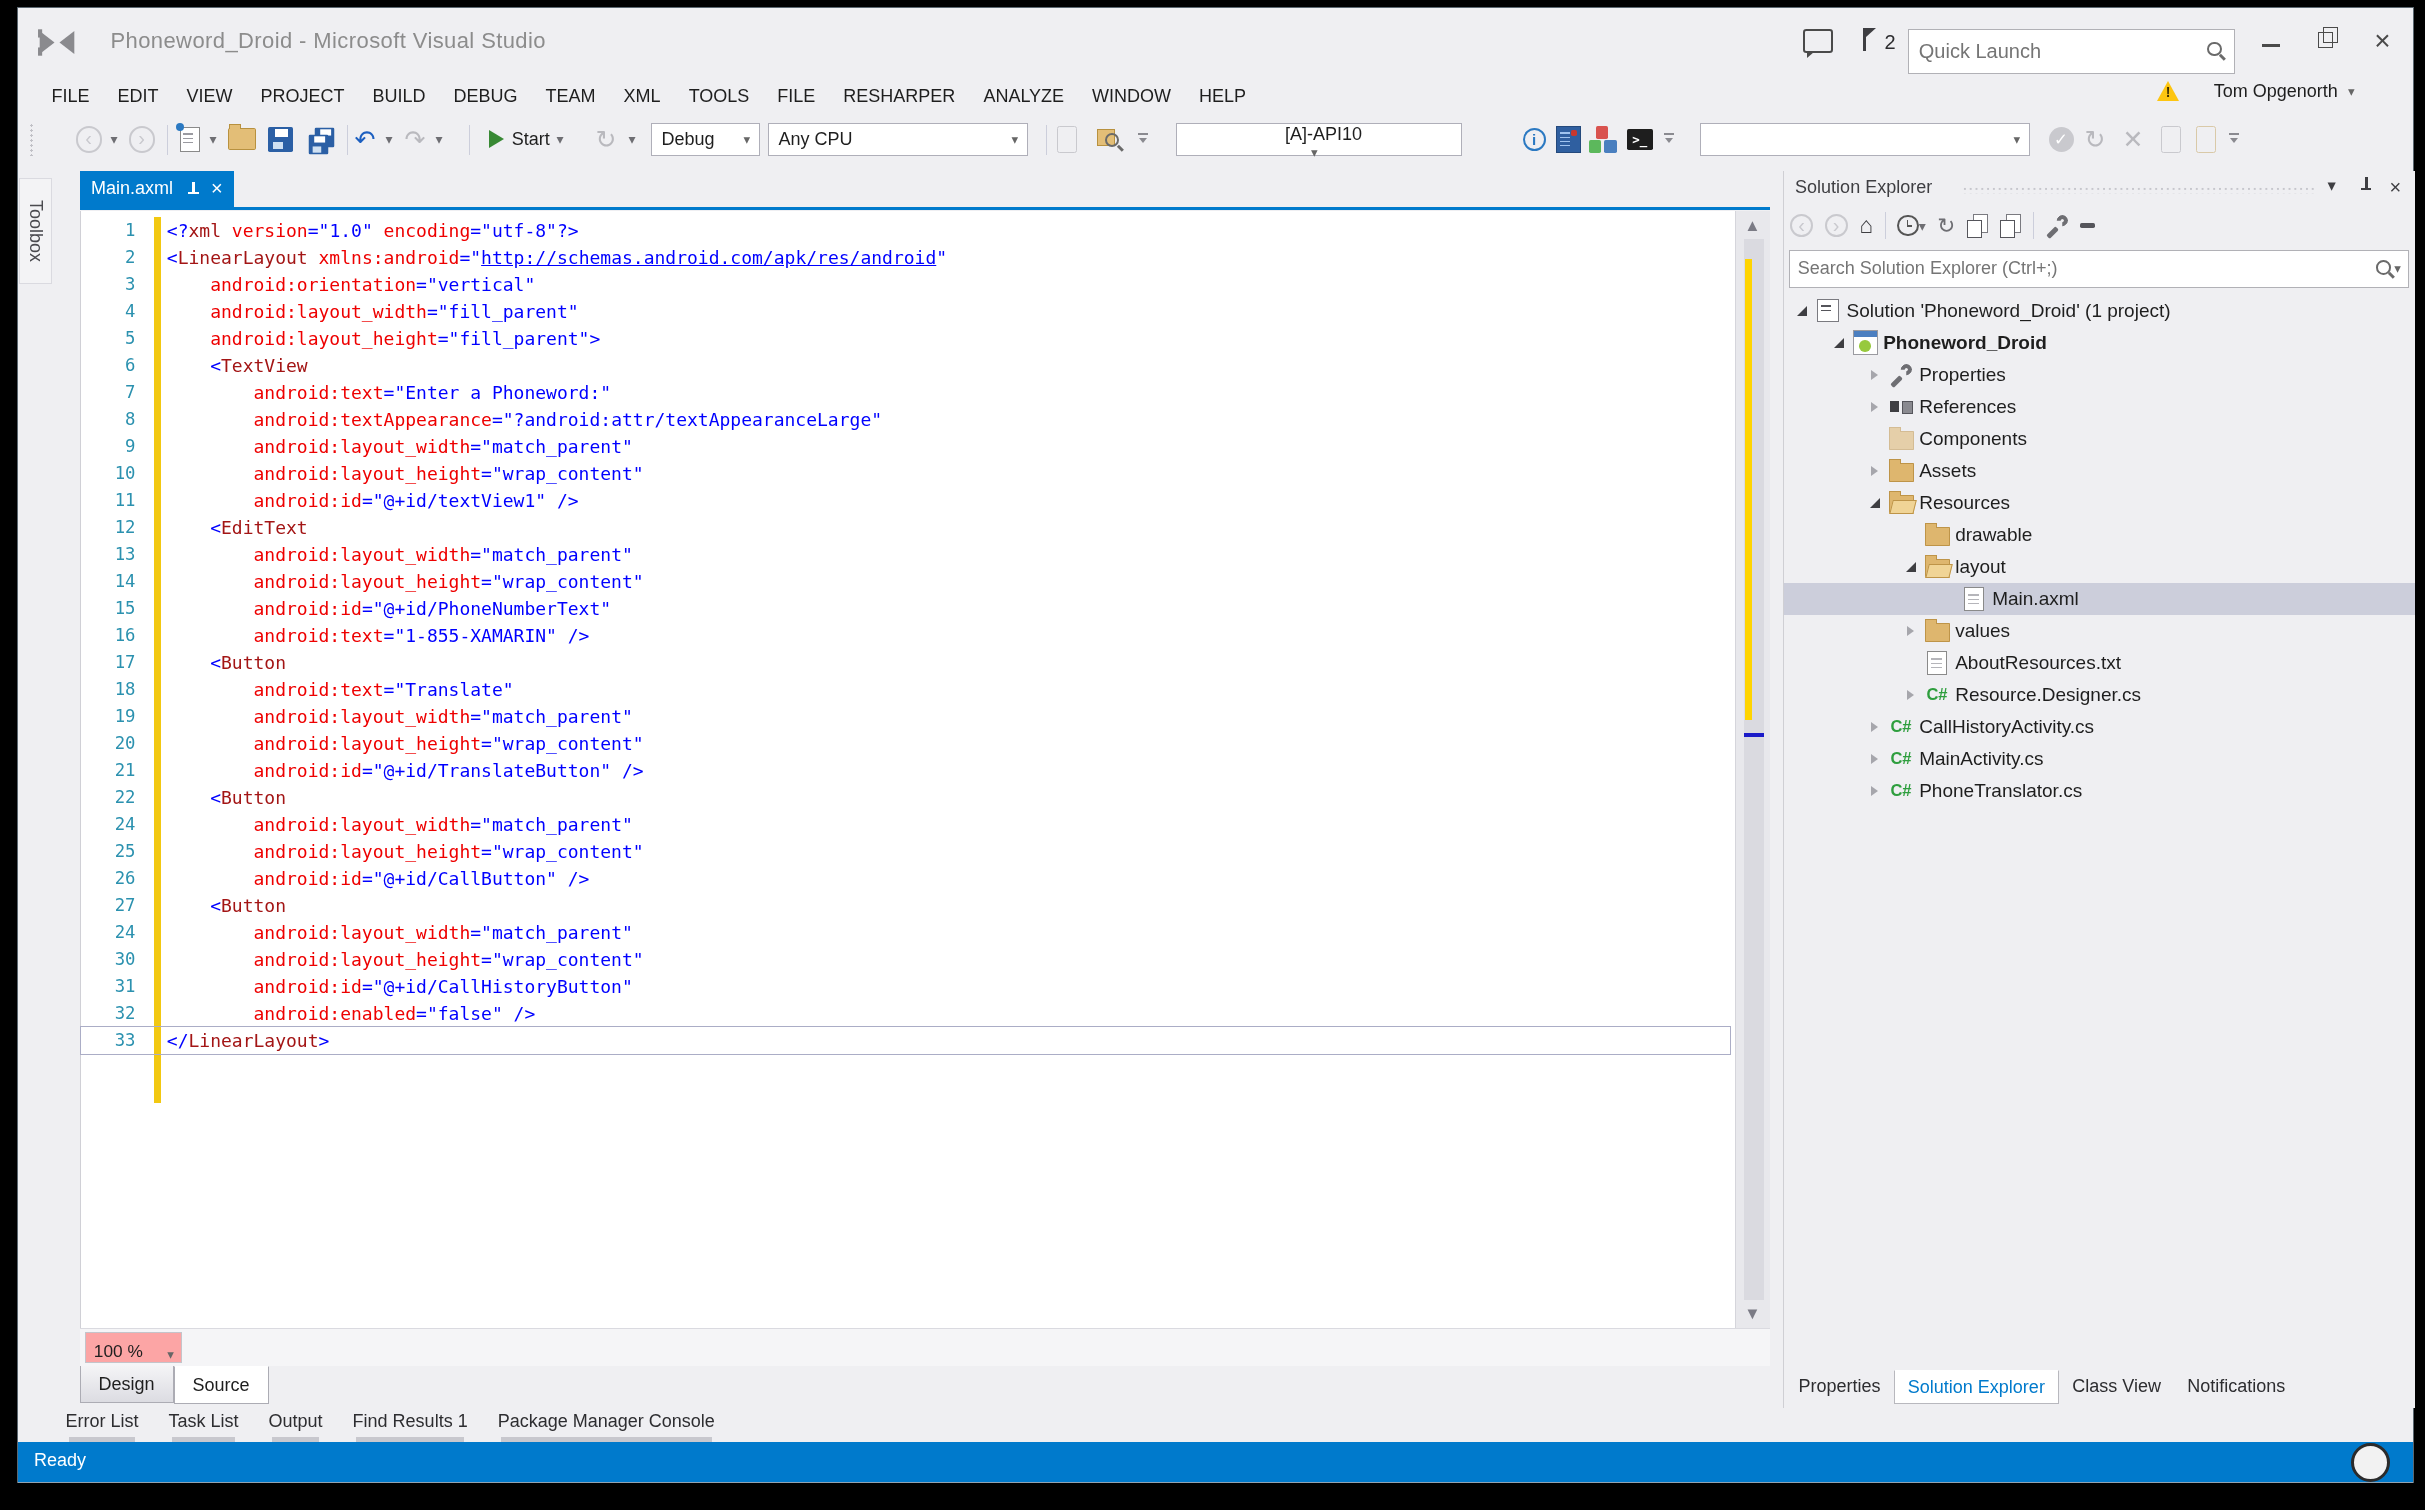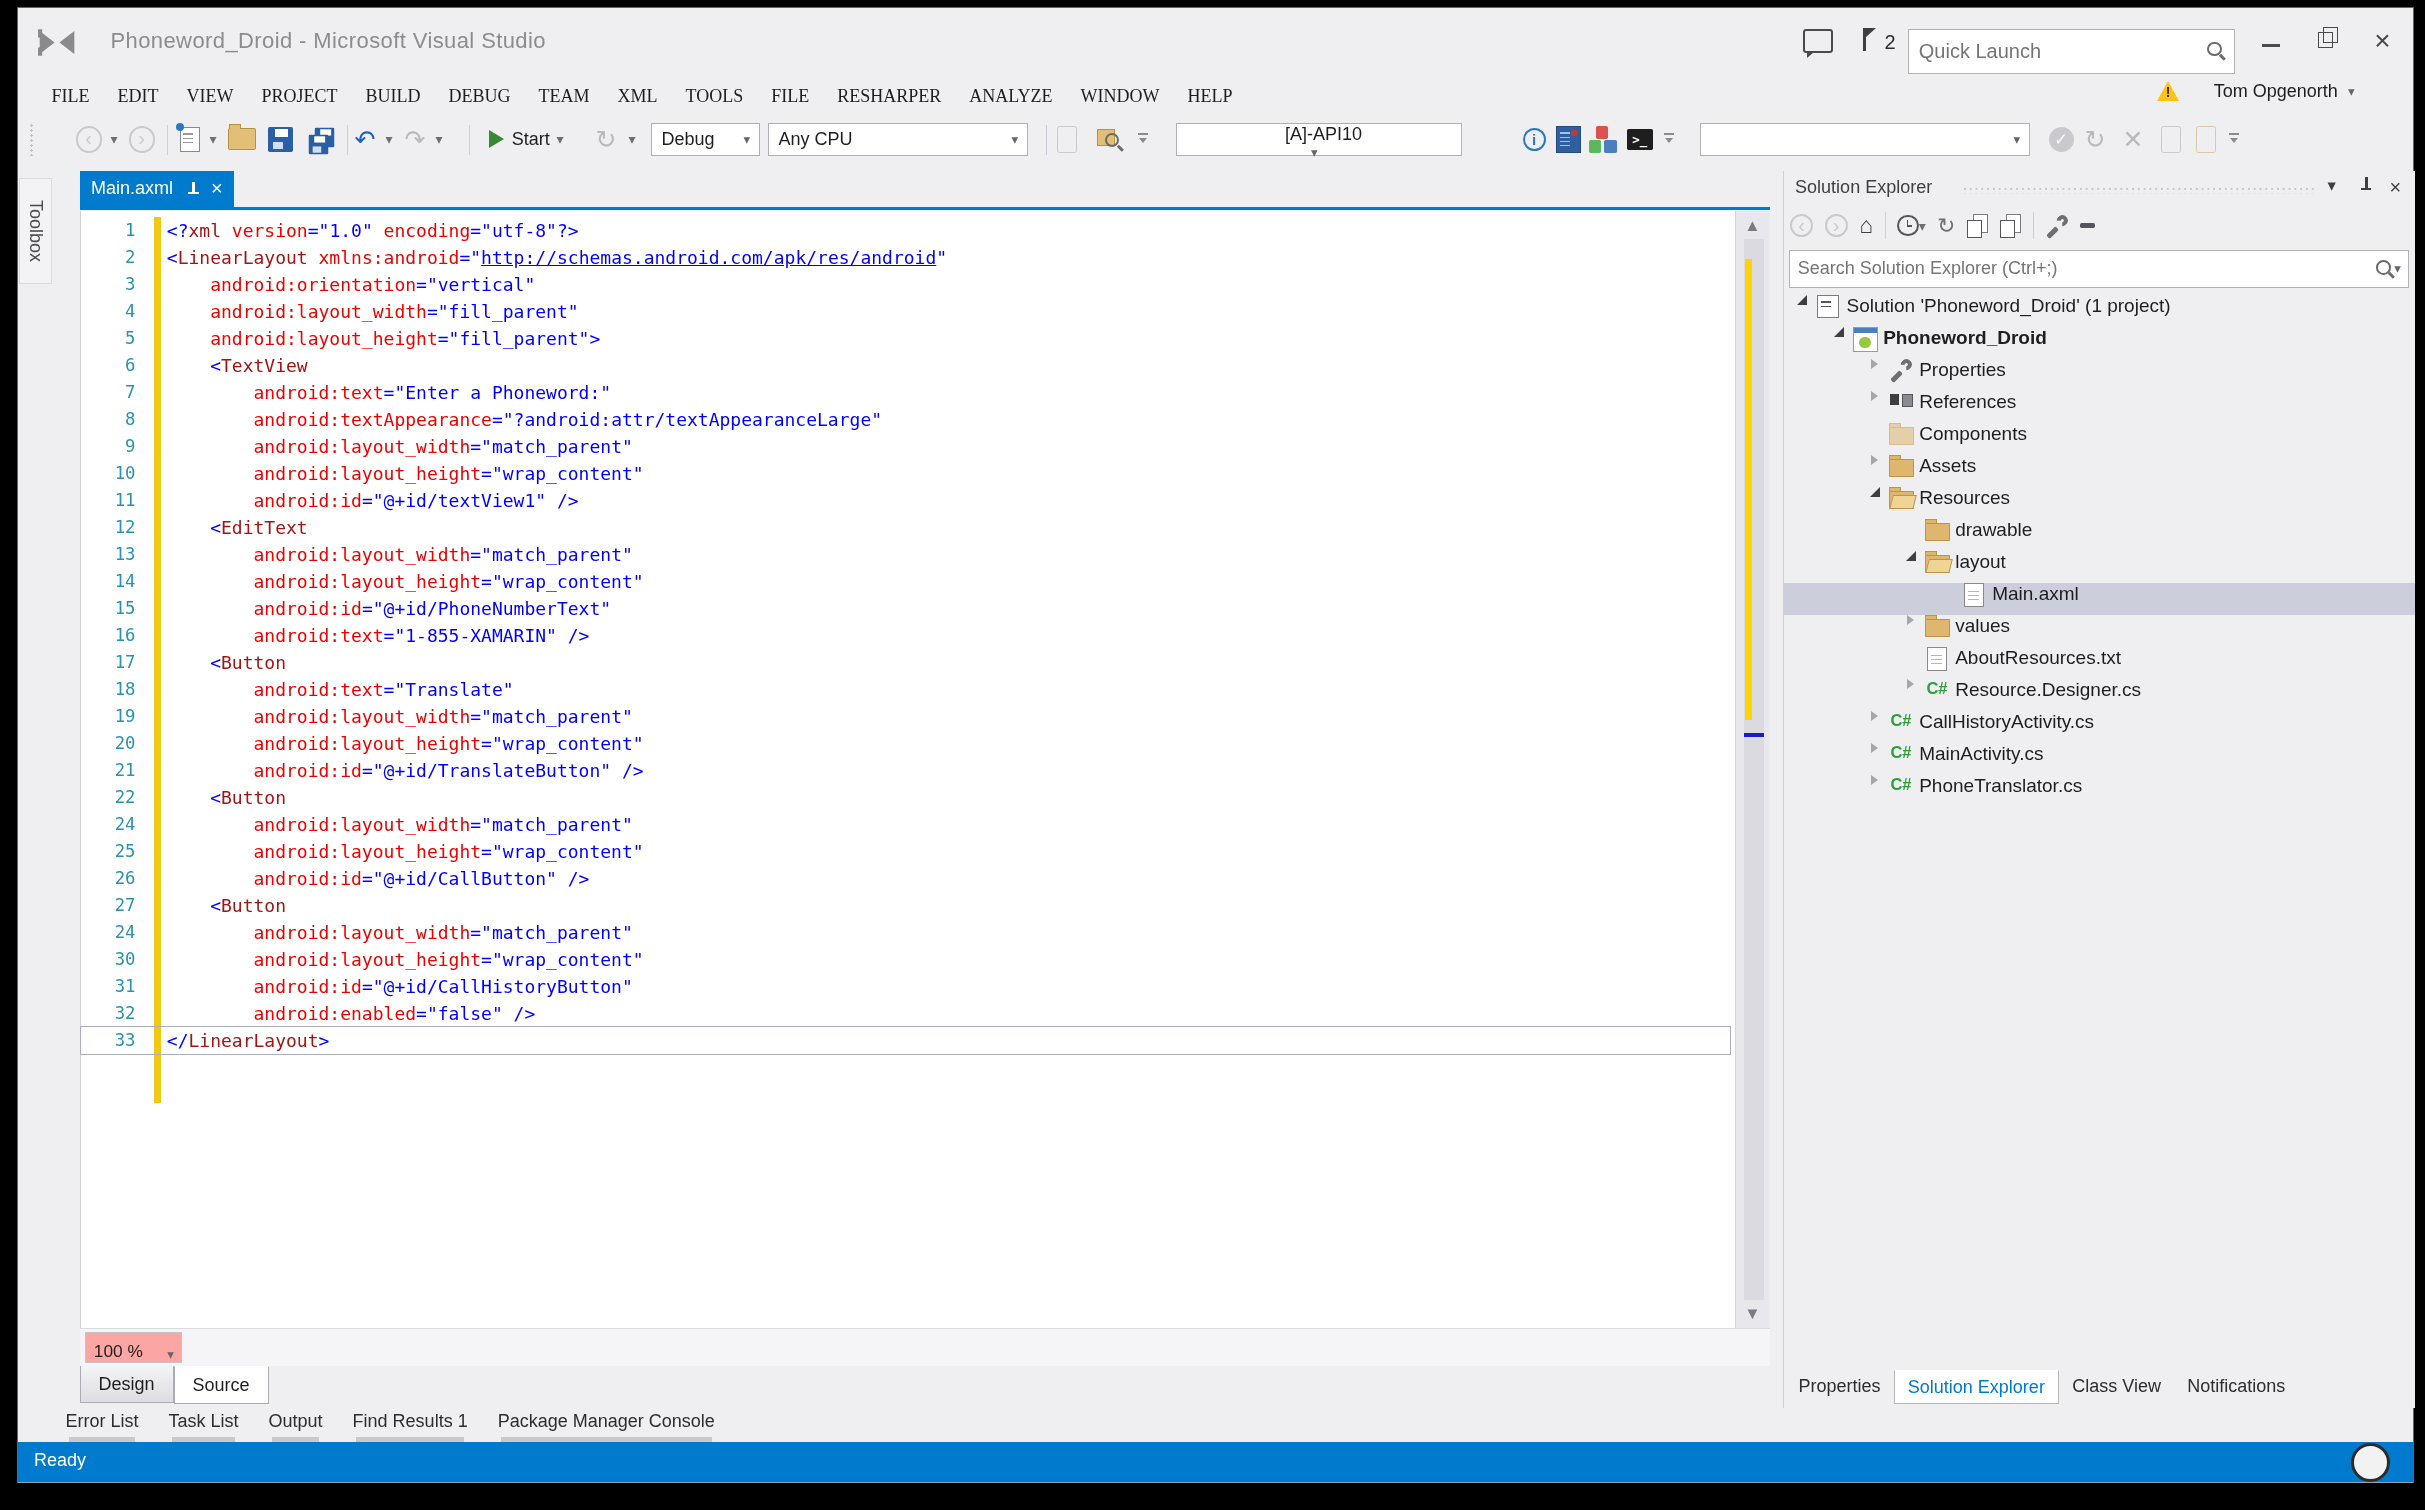--- a/index.html
+++ b/index.html
@@ -25,21 +25,21 @@
   .mag::after{content:"";position:absolute;left:14px;top:15.7px;width:7.4px;height:2.5px;background:#6A6A6A;transform:rotate(45deg);}
   #ql-mag{position:absolute;right:6.6px;top:10px;}
   .wbtn{position:absolute;top:13.2px;width:48px;height:40px;text-align:center;color:#4A4A4A;}
   .wmin::before{content:"";display:inline-block;margin-top:23px;width:18px;height:3.3px;background:#4A4A4A;}
   .wrest{position:relative;}
   .wrest::before{content:"";position:absolute;left:15px;top:11.6px;width:13.2px;height:13.2px;border:1.7px solid #4A4A4A;background:#EFEFF2;}
   .wrest::after{content:"";position:absolute;left:20px;top:6.6px;width:13.2px;height:13.2px;border:1.7px solid #4A4A4A;}
   .wclose{font-size:28px;line-height:40px;}
   
   #menubar{position:absolute;left:20px;top:69px;height:38px;display:flex;align-items:center;}
-  #menubar .mi{font-size:18px;padding:0 14px;color:#1E1E1E;line-height:38px;font-family:Liberation Serif, serif;}
+  #menubar .mi{font-size:18px;padding:0 14px;color:#1E1E1E;line-height:38px;}
   #user-area{position:absolute;right:58px;top:73px;display:flex;align-items:center;gap:10px;}
   .i-warn{position:relative;width:23px;height:20px;}
   .i-warn::before{content:"";position:absolute;left:0;top:0;border-left:11.6px solid transparent;border-right:11.6px solid transparent;border-bottom:20px solid #FDC511;}
   .i-warn i{position:absolute;left:9px;top:3.3px;font-style:normal;font-weight:bold;font-size:14px;color:#403000;z-index:1;}
   #user-name{font-size:18px;color:#1E1E1E;margin-left:24px;}
   .caret{font-size:13.2px;color:#666;}
   
   #toolbar{position:absolute;left:0;top:107px;width:100%;height:51px;}
   .grip{position:absolute;left:11.6px;top:8.3px;width:5px;height:33px;background:radial-gradient(#C0C0C6 1.2px,transparent 1.3px);background-size:5px 5px;}
   .tbi{position:absolute;top:8.3px;height:33px;display:flex;align-items:center;justify-content:center;}
@@ -139,21 +139,21 @@
   .i-stack::before{content:"";position:absolute;left:5.8px;top:0;width:13.2px;height:16.5px;border:1.7px solid #7A7A80;background:#fff;}
   .i-stack::after{content:"";position:absolute;left:0;top:5.8px;width:13.2px;height:16.5px;border:1.7px solid #55555B;background:#fff;}
   .i-wrench{position:relative;width:23px;height:23px;}
   .i-wrench::before{content:"";position:absolute;right:0.8px;top:0.8px;width:10.7px;height:10.7px;border:4.1px solid #6E6E73;border-radius:50%;border-bottom-color:transparent;transform:rotate(45deg);box-sizing:border-box;}
   .i-wrench::after{content:"";position:absolute;left:0.8px;bottom:2.5px;width:13.2px;height:5px;background:#6E6E73;transform:rotate(-45deg);border-radius:1.7px;}
   .i-dash{width:15px;height:5px;background:#55555B;border-radius:1.7px;}
   #se-search{position:absolute;left:5px;top:79px;width:620px;height:38px;background:#fff;border:0.8px solid #B1B1B6;box-sizing:border-box;display:flex;align-items:center;}
   #se-search input{flex:1;border:0;outline:0;font-size:18px;color:#8A8A8A;font-family:"Liberation Sans",sans-serif;padding-left:8.3px;background:transparent;}
   #se-search .caret{padding-right:6.6px;}
   #se-tree{position:absolute;left:0;top:124px;width:100%;}
-  .trow{display:flex;align-items:flex-start;height:32px;font-size:19px;color:#1E1E1E;}
+  .trow{display:flex;align-items:center;height:32px;font-size:19px;color:#1E1E1E;}
   .trow.sel{background:#CCCEDB;}
   .trow .exp{width:20px;flex:none;display:flex;justify-content:center;}
   .exp.c::before{content:"";width:0;height:0;border-top:5.8px solid transparent;border-bottom:5.8px solid transparent;border-left:7.4px solid #A6A6AC;}
   .exp.e::before{content:"";width:0;height:0;border-left:10px solid transparent;border-bottom:10px solid #3E3E42;}
   .ticon{width:33px;flex:none;display:flex;justify-content:center;align-items:center;}
   .tlabel{padding-left:1.7px;}
   .tlabel.bold{font-weight:bold;}
   .i-folder{width:23px;height:16.5px;background:#DEB66E;border:0.8px solid #BE9448;border-radius:0.8px;position:relative;margin-top:4.1px;}
   .i-folder::before{content:"";position:absolute;top:-5px;left:-0.8px;width:10px;height:3.3px;background:#DEB66E;border:0.8px solid #BE9448;border-bottom:none;}
   .i-folder.open::after{content:"";position:absolute;left:1.7px;top:3.3px;width:22px;height:12.4px;background:#F0D496;border:0.8px solid #BE9448;transform:skewX(-14deg);}

